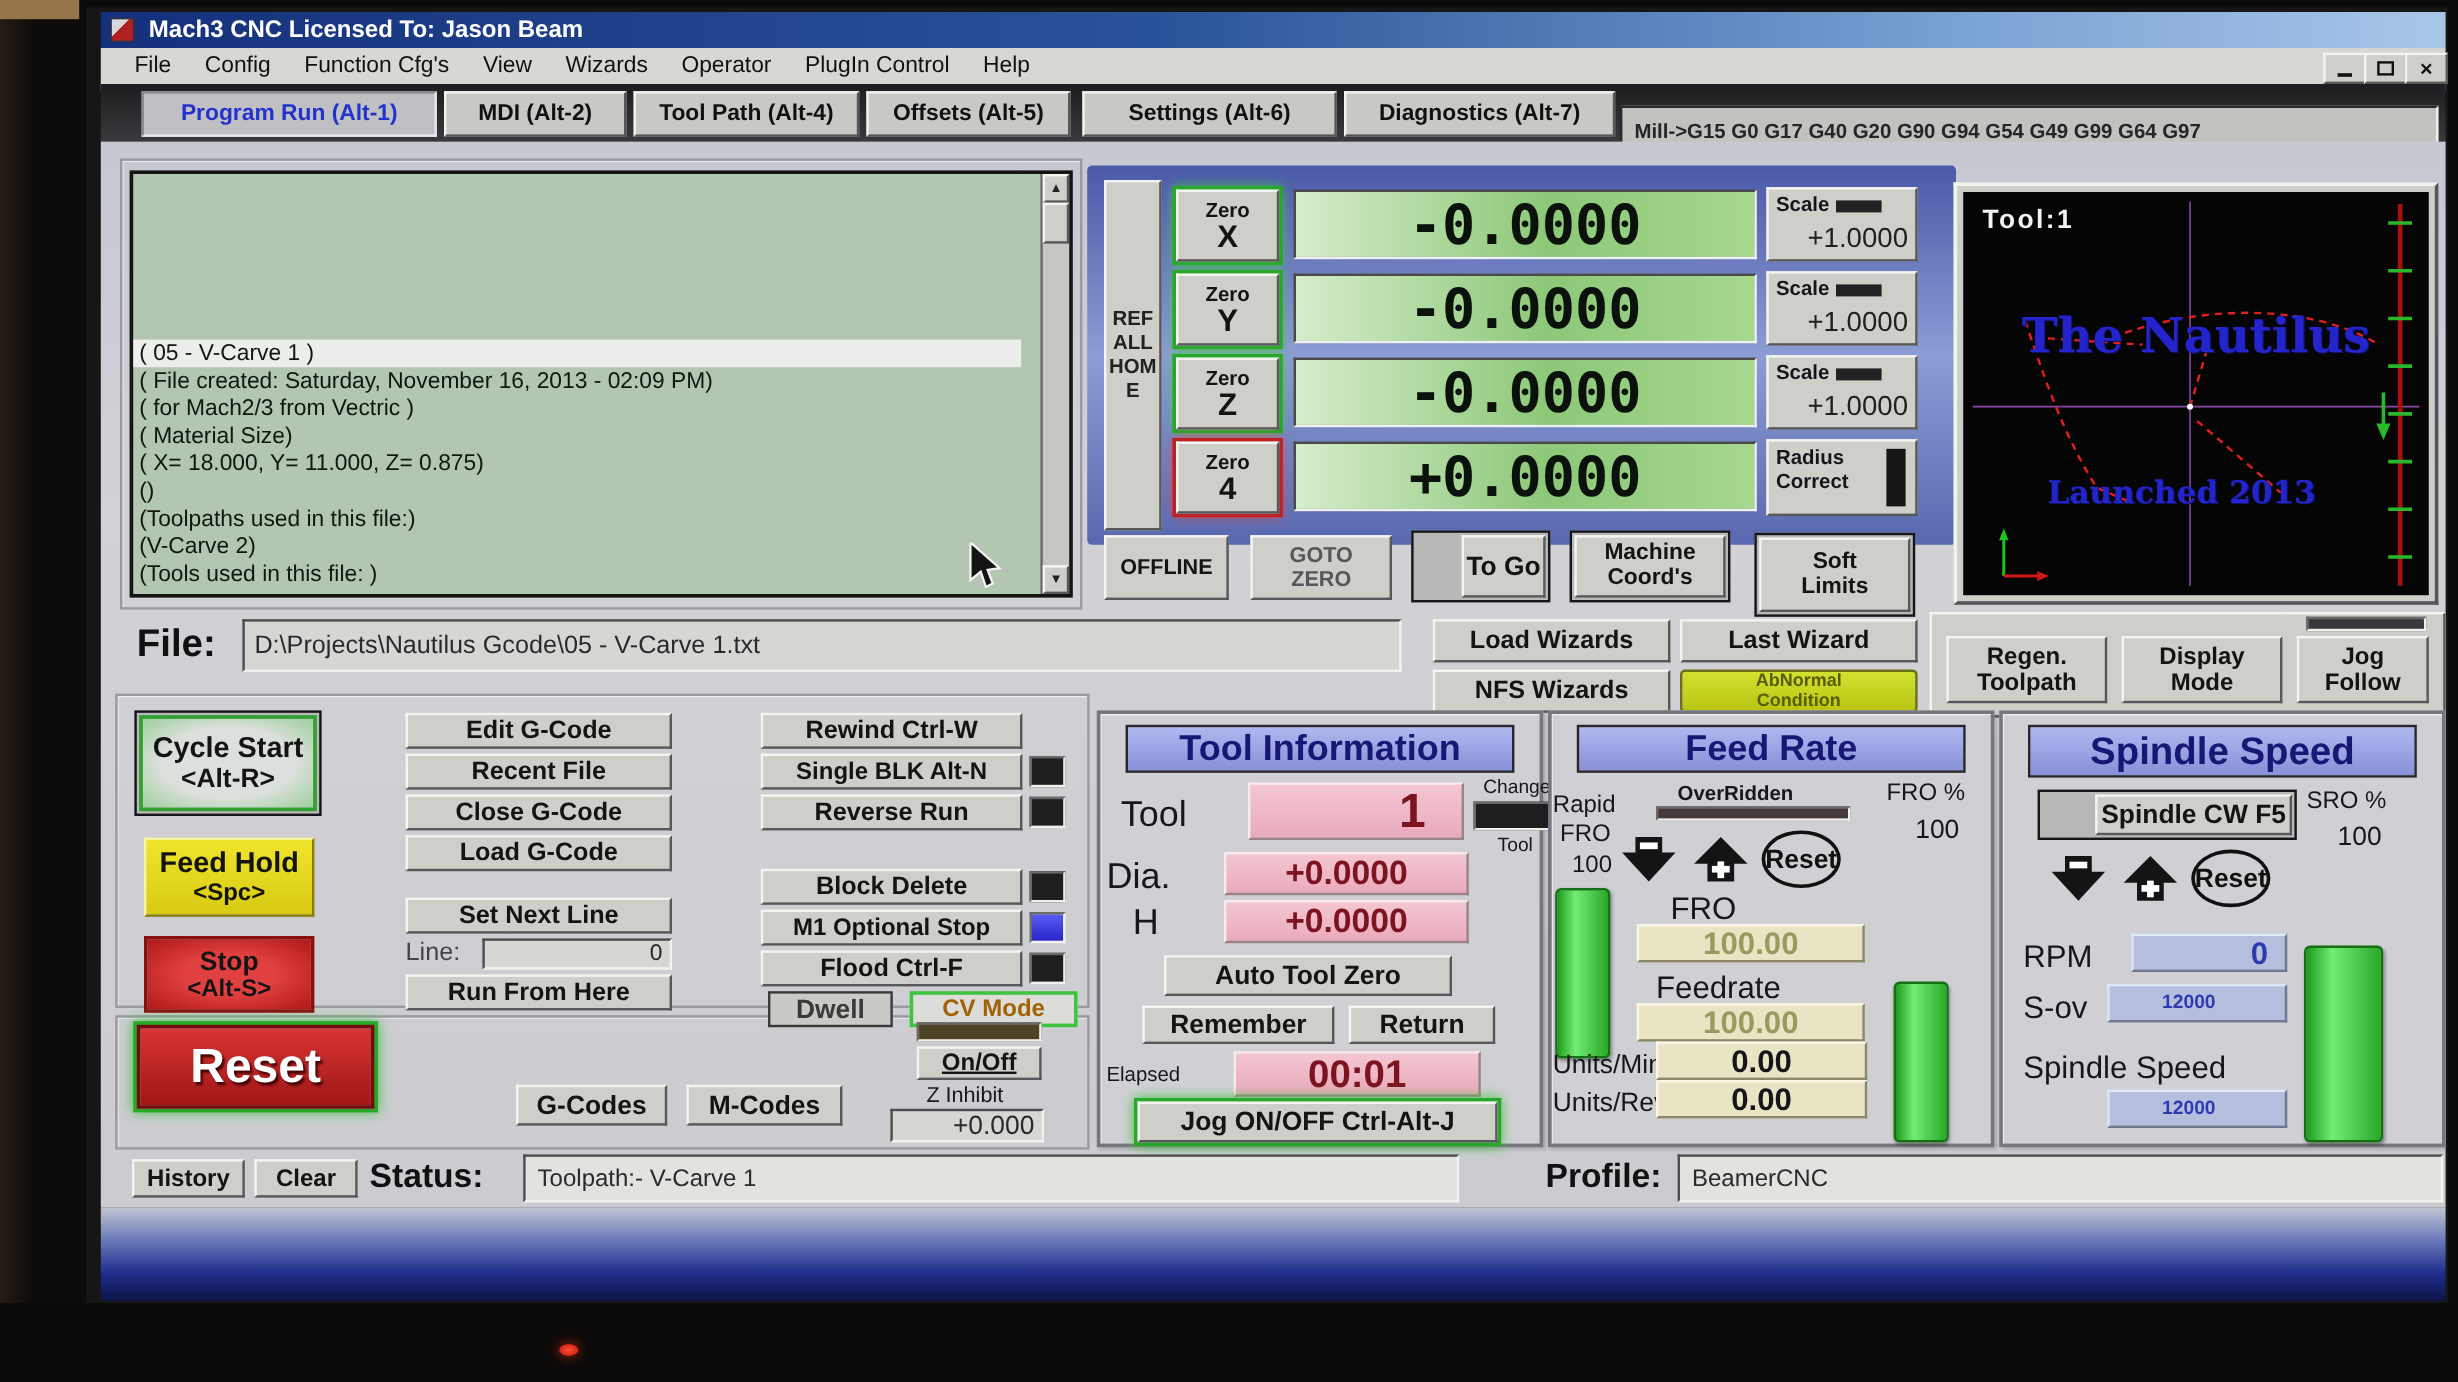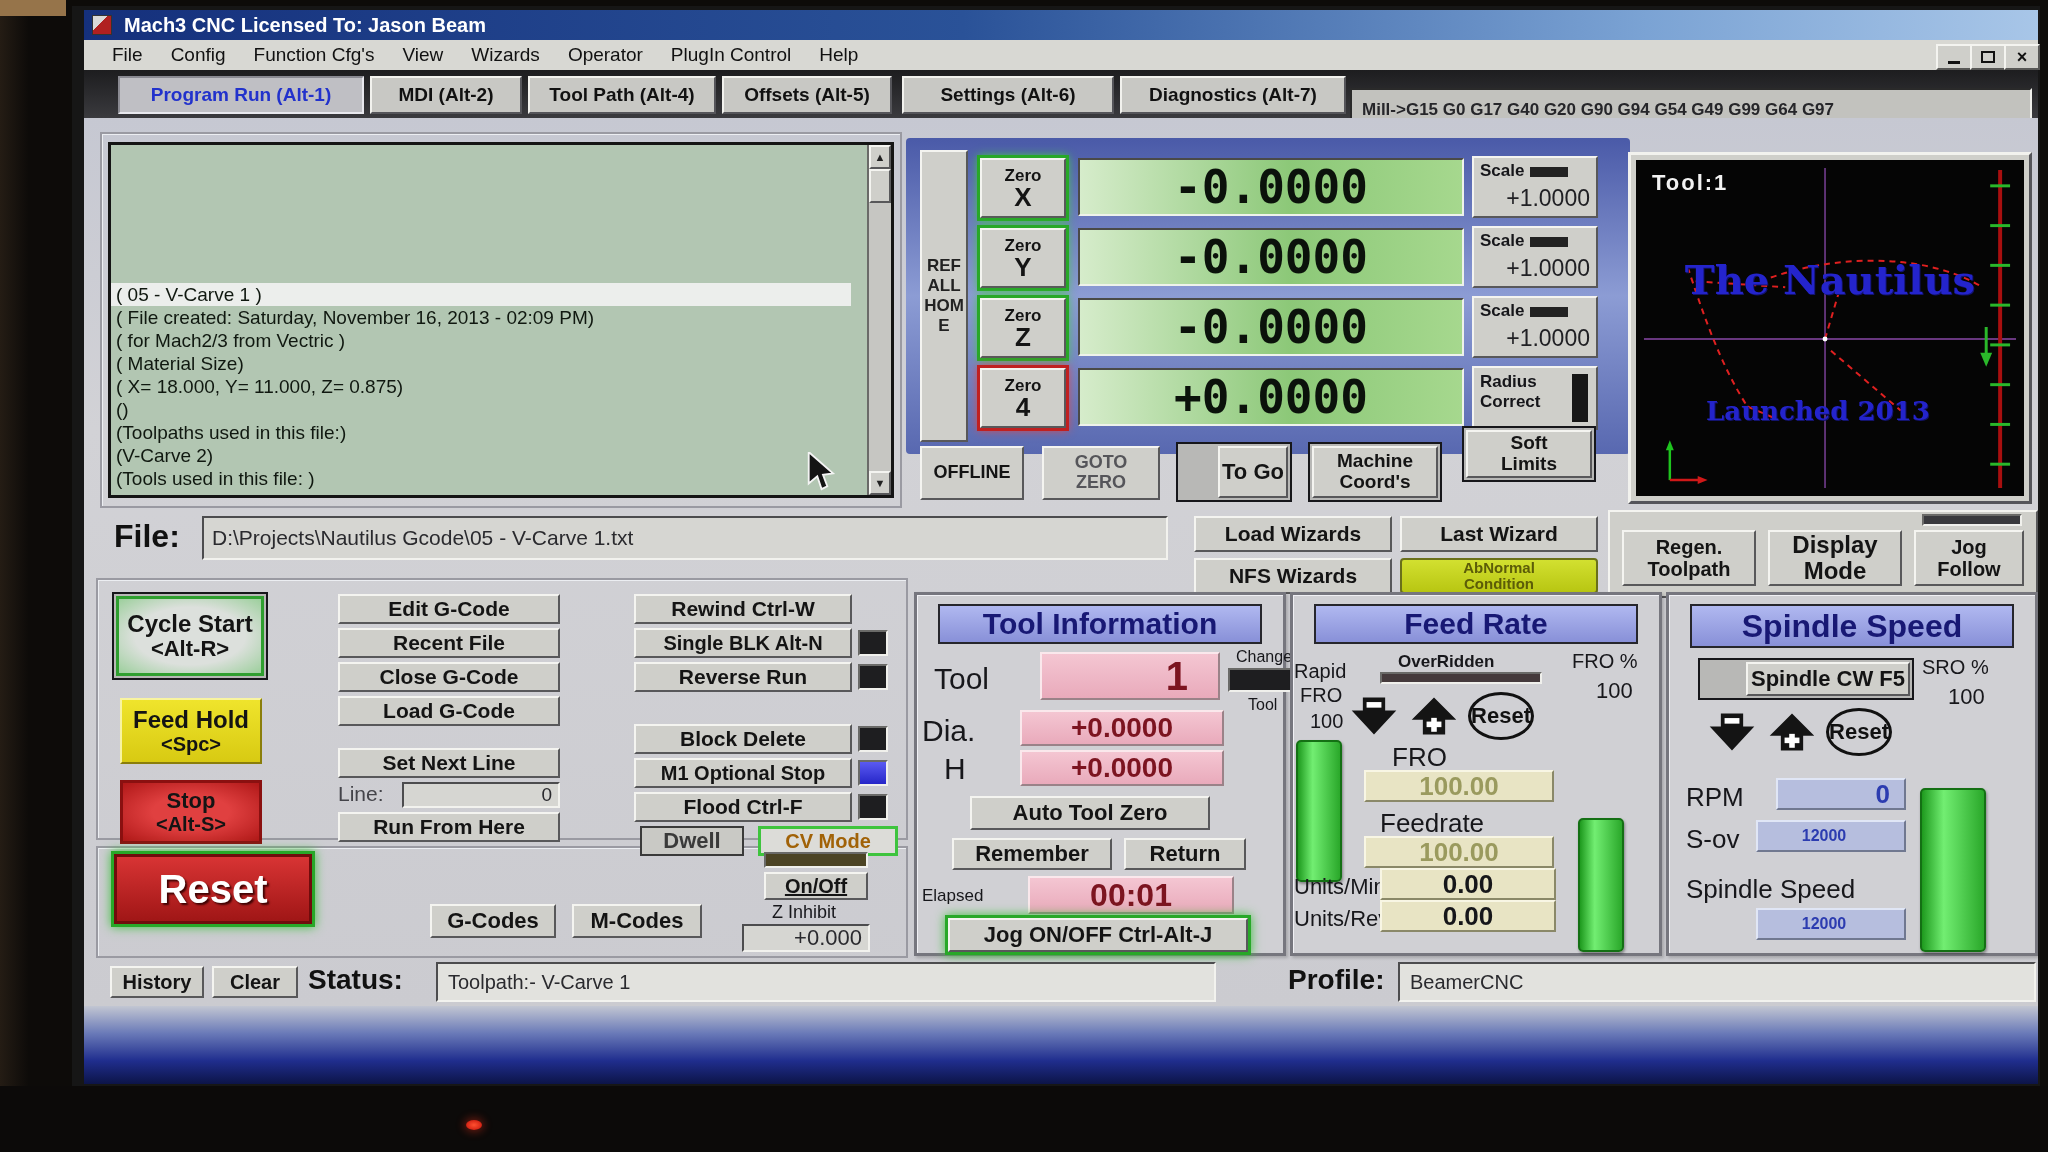--- a/index.html
+++ b/index.html
@@ -246,21 +246,21 @@
   </div>
 
   <div class="abs bevel-out btn" style="left:920px;top:446px;width:104px;height:54px;font-size:18px;">OFFLINE</div>
   <div class="abs bevel-out btn" style="left:1042px;top:446px;width:118px;height:54px;font-size:18px;padding:0 18px;color:#55555a;">GOTO ZERO</div>
   <div class="abs frame-dark" style="left:1176px;top:442px;width:116px;height:60px;padding-left:40px;">
     <div class="bevel-out btn" style="width:100%;height:100%;font-size:22px;">To Go</div>
   </div>
   <div class="abs frame-dark" style="left:1308px;top:442px;width:134px;height:60px;">
     <div class="bevel-out btn" style="width:100%;height:100%;font-size:19px;padding:0 10px;">Machine Coord's</div>
   </div>
-  <div class="abs frame-dark" style="left:1462px;top:426px;width:134px;height:56px;">
+  <div class="abs frame-dark" style="left:1462px;top:444px;width:134px;height:70px;">
     <div class="bevel-out btn" style="width:100%;height:100%;font-size:19px;padding:0 24px;">Soft Limits</div>
   </div>
 
   <div class="abs tp-frame" style="left:1628px;top:152px;width:404px;height:352px;">
     <div class="tp-inner">
       <svg width="100%" height="100%" viewBox="0 0 390 338" preserveAspectRatio="none">
         <line x1="190" y1="8" x2="190" y2="330" stroke="#7a4098" stroke-width="1.5"></line>
         <line x1="8" y1="180" x2="382" y2="180" stroke="#8a48a8" stroke-width="1.5"></line>
         <line x1="366" y1="10" x2="366" y2="330" stroke="#a80f0f" stroke-width="4"></line>
         <g stroke="#2ab82a" stroke-width="3">
@@ -303,21 +303,21 @@
   <div class="abs sunk-field" style="left:202px;top:516px;width:966px;height:44px;font-size:21px;padding-left:8px;">D:\Projects\Nautilus Gcode\05 - V-Carve 1.txt</div>
 
   <div class="abs bevel-out btn" style="left:1194px;top:516px;width:198px;height:36px;font-size:21px;">Load Wizards</div>
   <div class="abs bevel-out btn" style="left:1400px;top:516px;width:198px;height:36px;font-size:21px;">Last Wizard</div>
   <div class="abs bevel-out btn" style="left:1194px;top:558px;width:198px;height:36px;font-size:21px;">NFS Wizards</div>
   <div class="abs abnormal" style="left:1400px;top:558px;width:198px;height:36px;padding:0 40px;">AbNormal Condition</div>
 
   <div class="abs bevel-out" style="left:1608px;top:510px;width:430px;height:88px;"></div>
   <div class="abs led olive" style="left:1922px;top:514px;width:100px;height:12px;background:#3a3a3e;"></div>
   <div class="abs bevel-out btn" style="left:1622px;top:530px;width:134px;height:56px;font-size:20px;padding:0 14px;">Regen. Toolpath</div>
-  <div class="abs bevel-out btn" style="left:1768px;top:530px;width:134px;height:56px;font-size:24px;padding:0 22px;">Display Mode</div>
+  <div class="abs bevel-out btn" style="left:1768px;top:530px;width:134px;height:56px;font-size:20px;padding:0 22px;">Display Mode</div>
   <div class="abs bevel-out btn" style="left:1914px;top:530px;width:110px;height:56px;font-size:20px;padding:0 18px;">Jog Follow</div>
 
   <div class="abs group-frame" style="left:96px;top:578px;width:812px;height:262px;"></div>
   <div class="abs group-frame" style="left:96px;top:846px;width:812px;height:112px;"></div>
 
   <div class="abs frame-dark" style="left:112px;top:592px;width:156px;height:88px;">
     <div class="cyc btn" style="width:100%;height:100%;flex-direction:column;">
       <span style="font-size:24px;">Cycle Start</span>
       <span style="font-size:22px;">&lt;Alt-R&gt;</span>
     </div>

